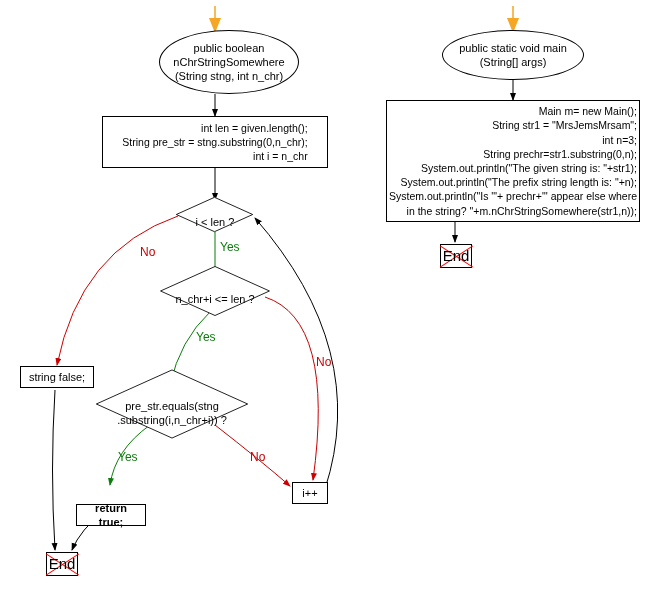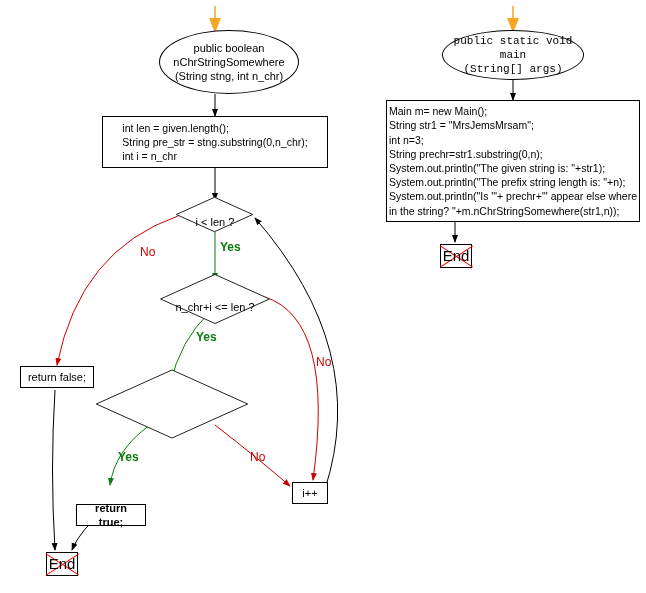--- a/index.html
+++ b/index.html
@@ -71,31 +71,31 @@
     text-align: center;
     line-height: 1.3;
     white-space: nowrap;
     margin-top: 14px;
   }
   .label {
     position: absolute;
     font-size: 12px;
     background: transparent;
   }
-  .label.yes { color: #0a7d0a; font-weight: bold; }
+  .label.yes { color: #0a7d0a; }
   .label.no { color: #c00; }
   svg.edges {
     position: absolute;
     top: 0; left: 0;
     width: 646px;
     height: 593px;
     pointer-events: none;
   }
   .code-block {
-    text-align: left;
+    text-align: right;
     white-space: pre;
     font-size: 10.5px;
     line-height: 1.35;
     padding: 6px 0;
   }
 </style>
 </head>
 <body>
 
 <svg class="edges">
@@ -155,31 +155,33 @@
   <span>int len = given.length();
 String pre_str = stng.substring(0,n_chr);
 int i = n_chr</span>
 </div>
 
 <div class="diamond" style="left:177px; top:195px; width:76px; height:40px;">
   <div class="diamond-shape" style="width:55px; height:55px; left:10px; top:-8px;"></div>
   <span class="diamond-text">i &lt; len ?</span>
 </div>
 
-<div class="diamond" style="left:158px; top:280px; width:114px; height:40px;">
+<div class="diamond" style="left:158px; top:272px; width:114px; height:40px;">
   <div class="diamond-shape" style="width:78px; height:78px; left:18px; top:-20px;"></div>
   <span class="diamond-text">n_chr+i &lt;= len ?</span>
 </div>
 
 <div class="diamond" style="left:92px; top:380px; width:160px; height:52px;">
   <div class="diamond-shape" style="width:108px; height:108px; left:26px; top:-30px;"></div>
+  <span class="diamond-text" style="white-space:pre-line;">pre_str.equals(stng
+.substring(i,n_chr+i)) ?</span>
 </div>
 
 <div class="node rect" style="left:20px; top:366px; width:74px; height:22px;">
-  <span>return false;</span>
+  <span>string false;</span>
 </div>
 
 <div class="node rect" style="left:76px; top:504px; width:70px; height:22px;font-weight:bold;">
   <span>return true;</span>
 </div>
 
 <div class="node rect" style="left:292px; top:482px; width:36px; height:22px;">
   <span>i++</span>
 </div>
 
@@ -190,21 +192,21 @@
 </div>
 
 <div class="label yes" style="left:220px; top:240px;">Yes</div>
 <div class="label no" style="left:140px; top:245px;">No</div>
 <div class="label yes" style="left:196px; top:330px;">Yes</div>
 <div class="label no" style="left:316px; top:355px;">No</div>
 <div class="label yes" style="left:118px; top:450px;">Yes</div>
 <div class="label no" style="left:250px; top:450px;">No</div>
 
 <div class="node ellipse" style="left:442px; top:30px; width:142px; height:50px;">
-  <span style="white-space:pre-line;font-family:Liberation Mono, monospace;">public static void main
+  <span style="white-space:pre-line;">public static void main
 (String[] args)</span>
 </div>
 
 <div class="node rect code-block" style="left:386px; top:100px; width:254px; height:122px;">
   <span>Main m= new Main();
 String str1 = "MrsJemsMrsam";
 int n=3;
 String prechr=str1.substring(0,n);
 System.out.println("The given string is: "+str1);
 System.out.println("The prefix string length is: "+n);

